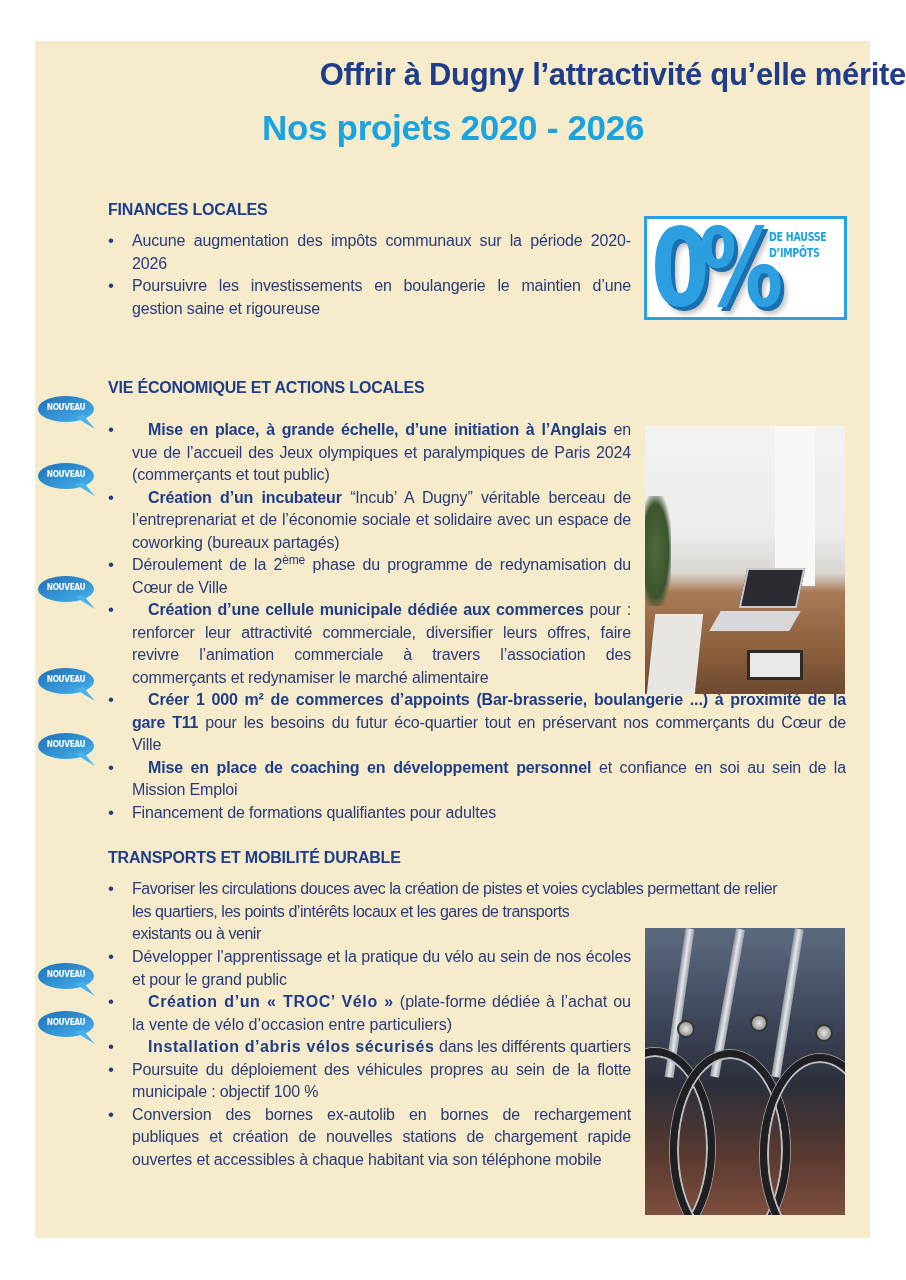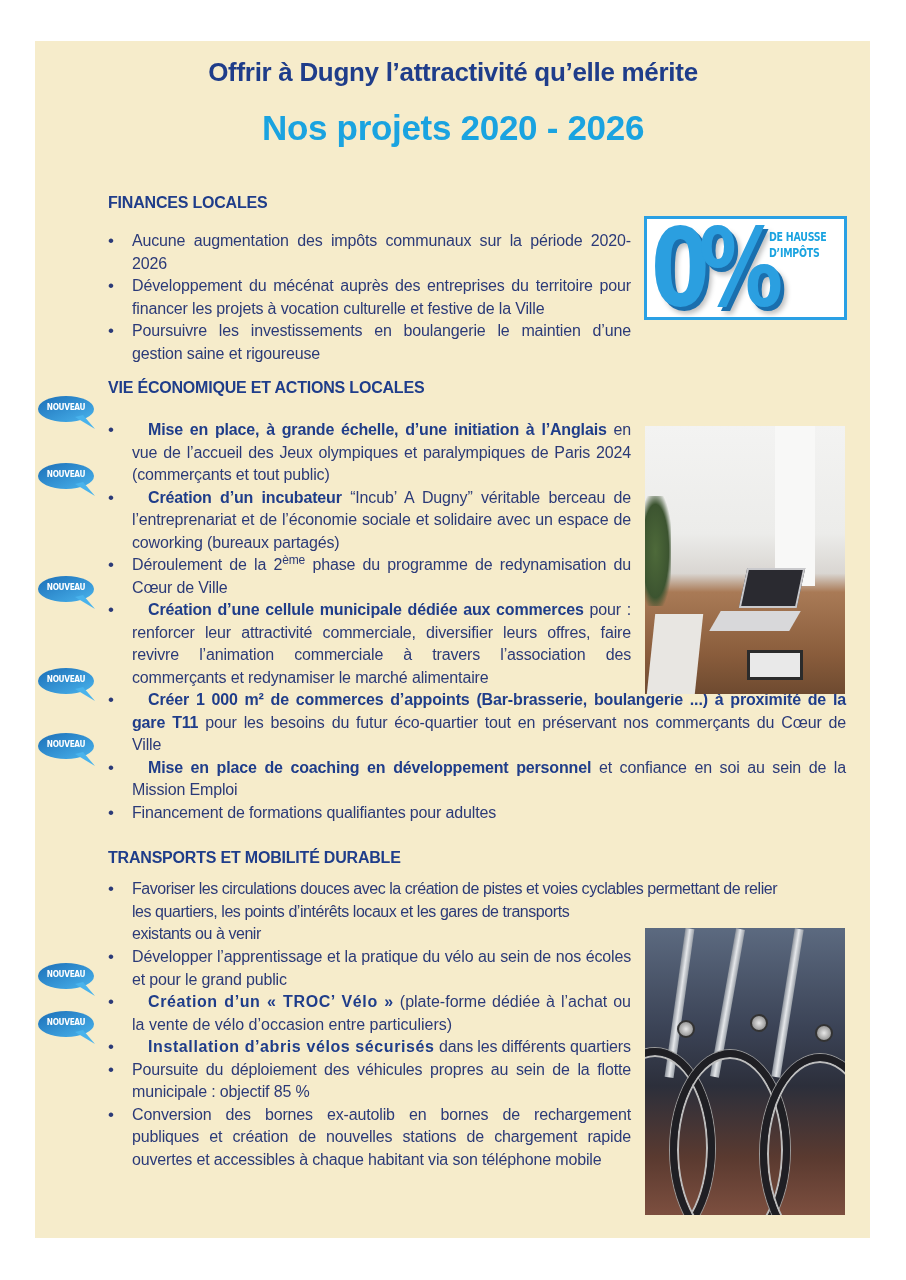--- a/index.html
+++ b/index.html
@@ -6,21 +6,21 @@
   html, body { width: 906px; height: 1280px; background: #ffffff; overflow: hidden; }
   body { position: relative; font-family: "Liberation Sans", sans-serif; color: #2b3a78; }
 
   .panel {
     position: absolute; left: 35px; top: 41px; width: 835px; height: 1197px;
     background: #f6eccb;
   }
 
   .title {
     position: absolute; left: 0; right: 0; top: 57px;
-    text-align: center; font-weight: bold; font-size: 26px;
+    text-align: right; font-weight: bold; font-size: 31px;
     color: #1f3d8a; letter-spacing: -0.3px;
   }
   .subtitle {
     position: absolute; left: 0; right: 0; top: 108px;
     text-align: center; font-weight: bold; font-size: 35px;
     color: #1aa3e0; letter-spacing: -0.3px;
   }
 
   .section-head {
     position: absolute; left: 108px; font-weight: bold; font-size: 16px;
@@ -94,25 +94,24 @@
   .img-bikes .lamp { position: absolute; width: 18px; height: 18px; border-radius: 50%; background: radial-gradient(circle, #e7e7e7 0%, #9a9a9a 70%); border: 2px solid #333; }
 </style>
 </head>
 <body>
 
 <div class="panel"></div>
 
 <h1 class="title">Offrir à Dugny l’attractivité qu’elle mérite</h1>
 <h2 class="subtitle">Nos projets 2020 - 2026</h2>
 
-<div class="section-head" style="top:194px;">FINANCES LOCALES</div>
+<div class="section-head" style="top:201px;">FINANCES LOCALES</div>
 
 <ul class="items" style="left:108px; top:230px; width:523px;">
   <li><span>Aucune augmentation des impôts communaux sur la période 2020-2026</span></li>
-  <li><span>Développement du mécénat auprès des entreprises du territoire pour financer les projets à vocation culturelle et festive de la Ville</span></li>
   <li><span>Poursuivre les investissements en boulangerie le maintien d’une gestion saine et rigoureuse</span></li>
 </ul>
 
 <div class="img-box img-zero">
   <div class="zero">0%</div>
   <div class="caption">
     <div>DE HAUSSE</div>
     <div>D’IMPÔTS</div>
   </div>
 </div>
@@ -148,21 +147,21 @@
     <span>Favoriser les circulations douces avec la création de pistes et voies cyclables permettant de relier</span><br>
     <span>les quartiers, les points d’intérêts locaux et les gares de transports</span><br>
     <span>existants ou à venir</span>
   </li>
 </ul>
 
 <ul class="items" style="left:108px; top:946px; width:523px;">
   <li><span>Développer l’apprentissage et la pratique du vélo au sein de nos écoles et pour le grand public</span></li>
   <li style="letter-spacing:0.6px;"><b>Création d’un « TROC’ Vélo »</b><span style="letter-spacing:0;"> (plate-forme dédiée à l’achat ou la vente de vélo d’occasion entre particuliers)</span></li>
   <li><b style="letter-spacing:0.6px;">Installation d’abris vélos sécurisés</b><span> dans les différents quartiers</span></li>
-  <li><span>Poursuite du déploiement des véhicules propres au sein de la flotte municipale : objectif 85 %</span></li>
+  <li><span>Poursuite du déploiement des véhicules propres au sein de la flotte municipale : objectif 100 %</span></li>
   <li><span>Conversion des bornes ex-autolib en bornes de rechargement publiques et création de nouvelles stations de chargement rapide ouvertes et accessibles à chaque habitant via son téléphone mobile</span></li>
 </ul>
 
 <div class="img-box img-bikes">
   <div class="tube" style="left:30px; top:0; height:150px; transform:rotate(8deg);"></div>
   <div class="tube" style="left:78px; top:0; height:150px; transform:rotate(10deg);"></div>
   <div class="tube" style="left:138px; top:0; height:150px; transform:rotate(9deg);"></div>
   <div class="lamp" style="left:32px; top:92px;"></div>
   <div class="lamp" style="left:105px; top:86px;"></div>
   <div class="lamp" style="left:170px; top:96px;"></div>

